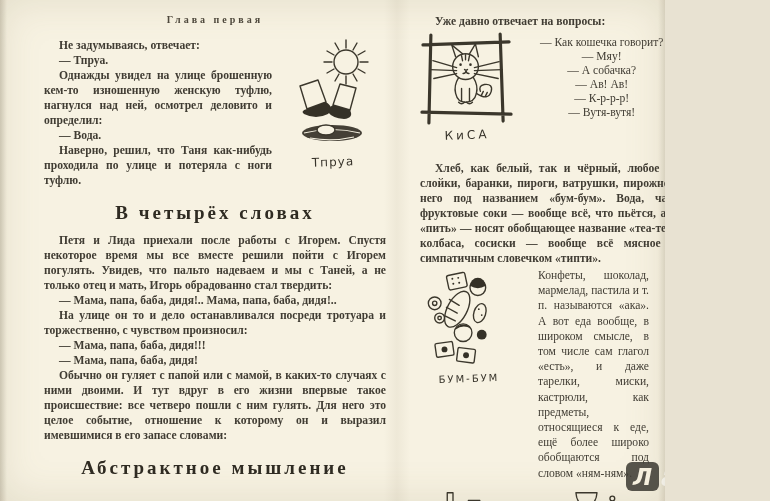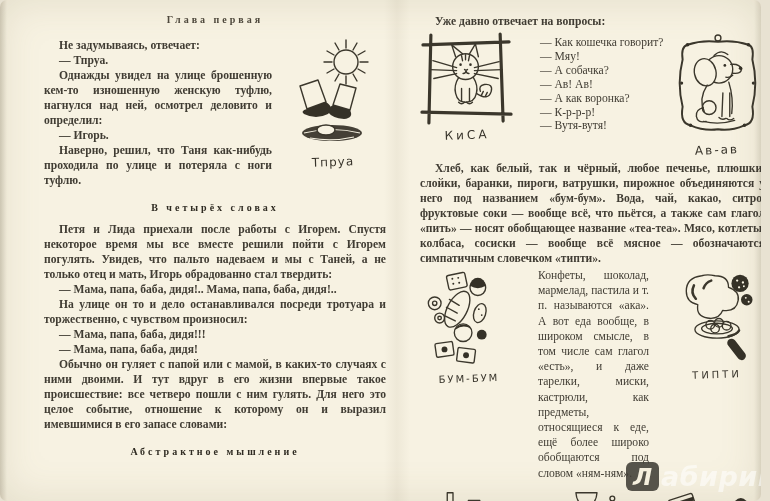--- a/index.html
+++ b/index.html
@@ -1,37 +1,37 @@
 <!DOCTYPE html>
 <html><head>
 <meta charset="utf-8">
 <style>
   html,body{margin:0;padding:0;}
   body{width:770px;height:501px;overflow:hidden;background:#e8e2d2;font-family:"Liberation Serif",serif;}
-  .book{position:relative;width:761px;height:501px;background:#f7f2e2;overflow:hidden;
-        box-shadow:inset 0 0 40px rgba(140,125,90,.18);border-radius:7px;}
+  .book{position:relative;width:665px;height:501px;background:#f7f2e2;overflow:hidden;
+        box-shadow:inset 0 0 40px rgba(140,125,90,.18);}
   .edge{position:absolute;top:0;height:100%;width:7px;pointer-events:none;}
   .edge.l{left:0;background:linear-gradient(90deg,rgba(90,78,55,.22),rgba(90,78,55,0));}
   .edge.r{right:0;background:linear-gradient(270deg,rgba(90,78,55,.14),rgba(90,78,55,0));}
   .gutter{position:absolute;left:384px;top:0;width:26px;height:100%;
           background:linear-gradient(90deg,rgba(120,105,75,0) 0%,rgba(120,105,75,.07) 50%,rgba(120,105,75,0) 100%);}
   .page{position:absolute;top:14px;color:#403c33;}
   .page-left{left:44px;width:342px;}
   .page-right{left:420px;width:345px;}
   .running-head{text-align:center;font-weight:bold;font-size:10px;letter-spacing:3px;color:#4e483c;margin-bottom:13px;}
   .body p{margin:0;text-indent:15px;text-align:justify;font-size:11.6px;line-height:15px;font-weight:bold;}
-  .section-title{text-align:center;font-weight:bold;font-size:10px;letter-spacing:3px;color:#2f2b22;margin:14px 0 9px;}
+  .section-title{text-align:center;font-weight:bold;font-size:19px;letter-spacing:3px;color:#2f2b22;margin:14px 0 9px;}
   .fig{text-align:center;}
   .fig svg{display:block;margin:0 auto;}
   .hand{font-family:"DejaVu Sans",sans-serif;font-size:10px;letter-spacing:2px;color:#38342b;
         text-align:center;transform:rotate(-2deg);margin-top:1px;white-space:nowrap;}
   .fig-tprua{float:right;width:106px;margin:0 0 2px 8px;}
   .qa-row{display:flex;align-items:flex-start;margin-top:3px;}
   .qa-col{flex:1;padding:4px 4px 0 26px;font-size:11.6px;line-height:13.9px;}
-  .qa-col div{white-space:nowrap;}
+  .qa-col div{white-space:nowrap;text-align:center;}
   .mid-row{display:flex;align-items:flex-start;margin-top:2px;}
   .mid-text{width:152px;margin:0 20px;}
   .mid-text p{margin:0;text-align:justify;font-size:11.6px;line-height:15.2px;}
   .bottom-row{display:flex;justify-content:space-between;align-items:flex-end;margin-top:6px;}
   .sk{stroke:#3b372c;stroke-width:1.4;fill:none;stroke-linecap:round;stroke-linejoin:round;}
   .sk-bold{stroke:#3b372c;stroke-width:3.2;fill:none;stroke-linecap:round;}
   .ink{fill:#353127;stroke:none;}
   .paperfill{fill:#f7f2e2;}
   .watermark{position:absolute;left:626px;top:461px;display:flex;align-items:center;
              font-family:"DejaVu Sans",sans-serif;font-weight:bold;font-style:italic;}
@@ -61,21 +61,21 @@
           <path class="ink" d="M53,67 L70,72 Q74,80 64,81 Q52,80 48,74 Q49,69 53,67 Z"></path>
           <ellipse class="ink" cx="52" cy="95" rx="30" ry="8" opacity="0.92"></ellipse>
           <path d="M24,95 q28,-7 56,0 M30,100 q22,4 44,-1" stroke="#f7f2e2" stroke-width="1.2" fill="none"></path>
           <ellipse class="sk paperfill" cx="46" cy="92" rx="9" ry="5"></ellipse>
         </svg>
         <div class="hand" style="font-size:12px;letter-spacing:1px;">Тпруа</div>
       </div>
       <p>Не задумываясь, отвечает:</p>
       <p>— Тпруа.</p>
       <p>Однажды увидел на улице брошенную кем-то изношенную женскую туфлю, нагнулся над ней, осмотрел деловито и определил:</p>
-      <p>— Игорь.</p>
+      <p>— Вода.</p>
       <p>Наверно, решил, что Таня как-нибудь проходила по улице и потеряла с ноги туфлю.</p>
     </div>
 
     <div class="section-title">В четырёх словах</div>
     <div class="body">
       <p>Петя и Лида приехали после работы с Игорем. Спустя некоторое время мы все вместе решили пойти с Игорем погулять. Увидев, что пальто надеваем и мы с Таней, а не только отец и мать, Игорь обрадованно стал твердить:</p>
       <p>— Мама, папа, баба, дидя!.. Мама, папа, баба, дидя!..</p>
       <p>На улице он то и дело останавливался посреди тротуара и торжественно, с чувством произносил:</p>
       <p>— Мама, папа, баба, дидя!!!</p>
       <p>— Мама, папа, баба, дидя!</p>
@@ -108,21 +108,20 @@
           <path class="sk" d="M57,62 q12,8 15,-2 q2,-8 -7,-7 q-6,1 -4,7 M62,64 l2,-4 M66,65 l2,-4"></path>
         </svg>
         <div class="hand" style="font-size:12px;letter-spacing:3px;">КиСА</div>
       </div>
 
       <div class="qa-col">
         <div>— Как кошечка говорит?</div>
         <div>— Мяу!</div>
         <div>— А собачка?</div>
         <div>— Ав! Ав!</div>
-        <div>— А как воронка?</div>
         <div>— К-р-р-р!</div>
         <div>— Вутя-вутя!</div>
       </div>
 
       <div class="fig" style="width:100px;">
         <svg width="100" height="110" viewBox="0 0 100 112">
           <circle class="sk" cx="51" cy="6" r="3"></circle>
           <path class="sk" style="stroke-width:2" d="M20,13 Q35,8 51,10 Q67,8 82,13 Q88,15 86,28 Q92,52 86,76 Q89,93 78,95 Q64,101 51,99 Q37,101 23,95 Q12,93 15,76 Q9,52 15,28 Q13,15 20,13 Z"></path>
           <circle class="ink" cx="20" cy="13" r="1.8"></circle>
             <circle class="ink" cx="82" cy="13" r="1.8"></circle>

